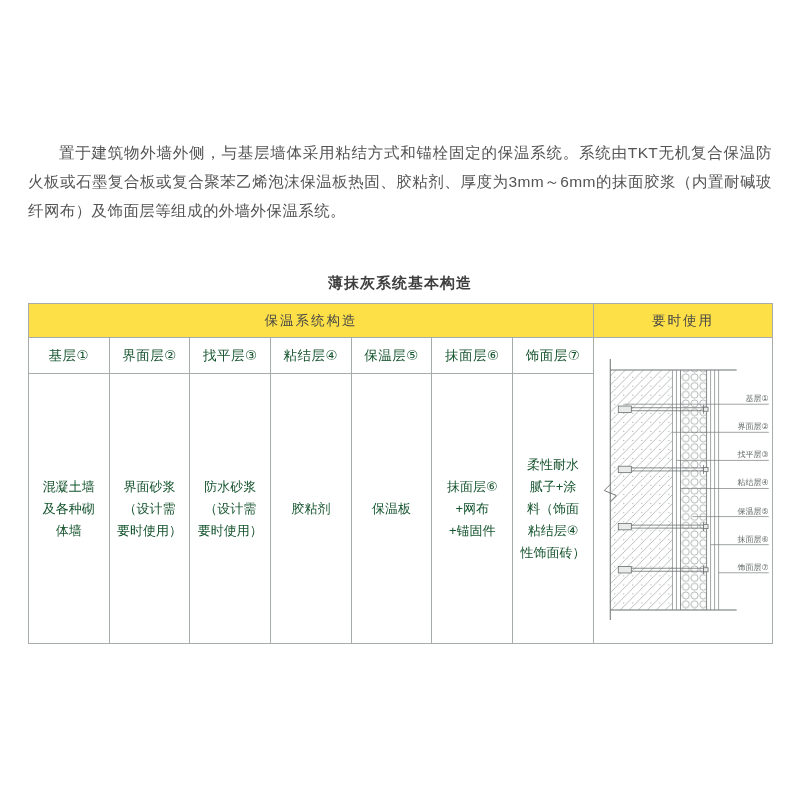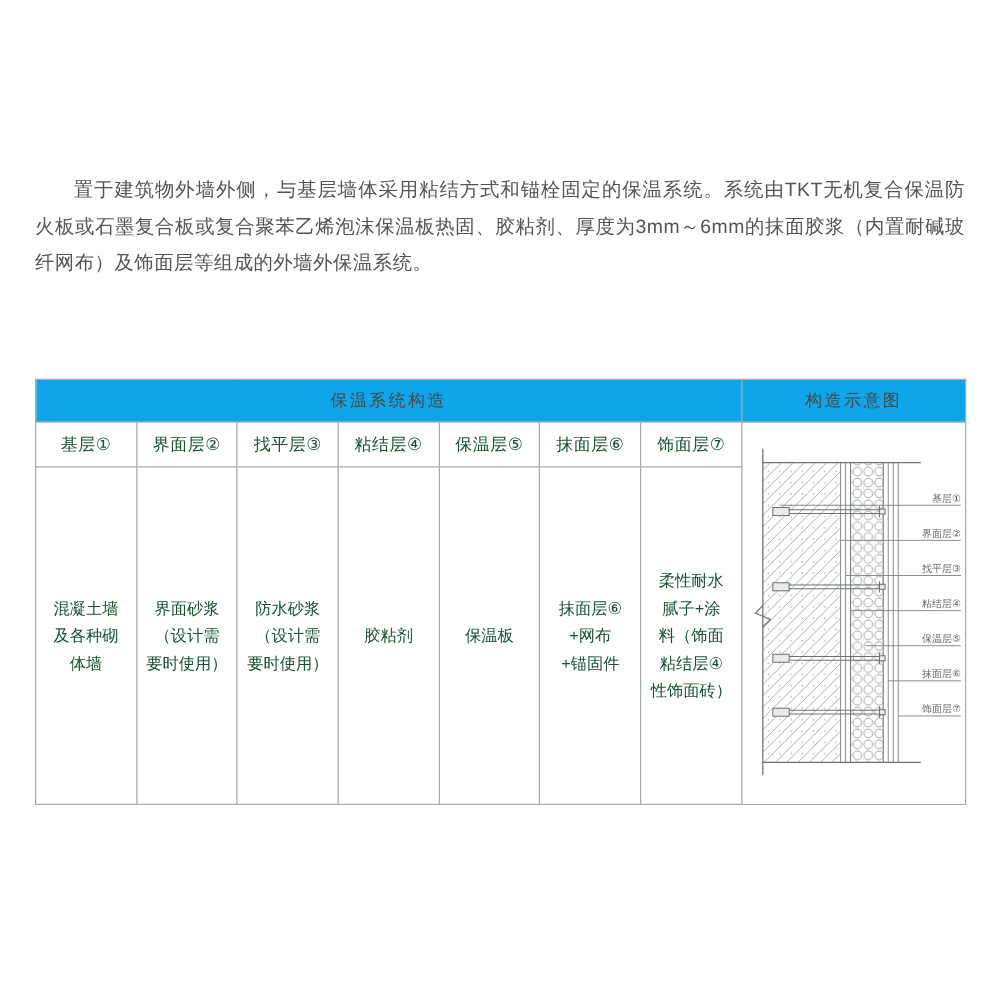--- a/index.html
+++ b/index.html
@@ -33,50 +33,51 @@
     border-collapse: collapse;
     table-layout: fixed;
   }
   table.spec th, table.spec td {
     border: 1px solid #a6abab;
     font-weight: normal;
     color: #14532d;
     text-align: center;
     vertical-align: middle;
   }
-  tr.merge-row th { height: 34px; background: #0ea5e9; font-size: 13.5px; letter-spacing: 2px; color: #474747; }
+  tr.merge-row th { height: 34px; background: #fde047; font-size: 13.5px; letter-spacing: 2px; color: #474747; }
   tr.cols-row th { height: 36px; background: #ffffff; font-size: 13.5px; letter-spacing: 0.5px; }
   tr.data-row td { height: 270px; font-size: 13px; line-height: 22px; white-space: pre-line; padding: 2px; }
   td.diagram-cell { padding: 0; position: relative; background: #ffffff; }
   td.diagram-cell svg { position: absolute; left: 0; top: 0; width: 100%; height: 100%; display: block; }
   .diagram-label-text { font-size: 8px; fill: #636868; letter-spacing: 0; }
 </style>
 </head>
 <body>
 
 <div class="page">
 
   <p class="intro">置于建筑物外墙外侧，与基层墙体采用粘结方式和锚栓固定的保温系统。系统由TKT无机复合保温防火板或石墨复合板或复合聚苯乙烯泡沫保温板热固、胶粘剂、厚度为3mm～6mm的抹面胶浆（内置耐碱玻纤网布）及饰面层等组成的外墙外保温系统。</p>
 
+  <div class="table-title">薄抹灰系统基本构造</div>
 
   <table class="spec">
     <colgroup>
       <col style="width:80.7px">
         <col style="width:80.7px">
         <col style="width:80.7px">
       <col style="width:80.7px">
         <col style="width:80.7px">
         <col style="width:80.7px">
       <col style="width:80.8px">
         <col style="width:179px">
     </colgroup>
     <tbody>
         <tr class="merge-row">
       <th colspan="7">保温系统构造</th>
-      <th>构造示意图</th>
+      <th>要时使用</th>
     </tr>
     <tr class="cols-row">
       <th>基层①</th>
       <th>界面层②</th>
       <th>找平层③</th>
       <th>粘结层④</th>
       <th>保温层⑤</th>
       <th>抹面层⑥</th>
       <th>饰面层⑦</th>
       <td class="diagram-cell" rowspan="2">

